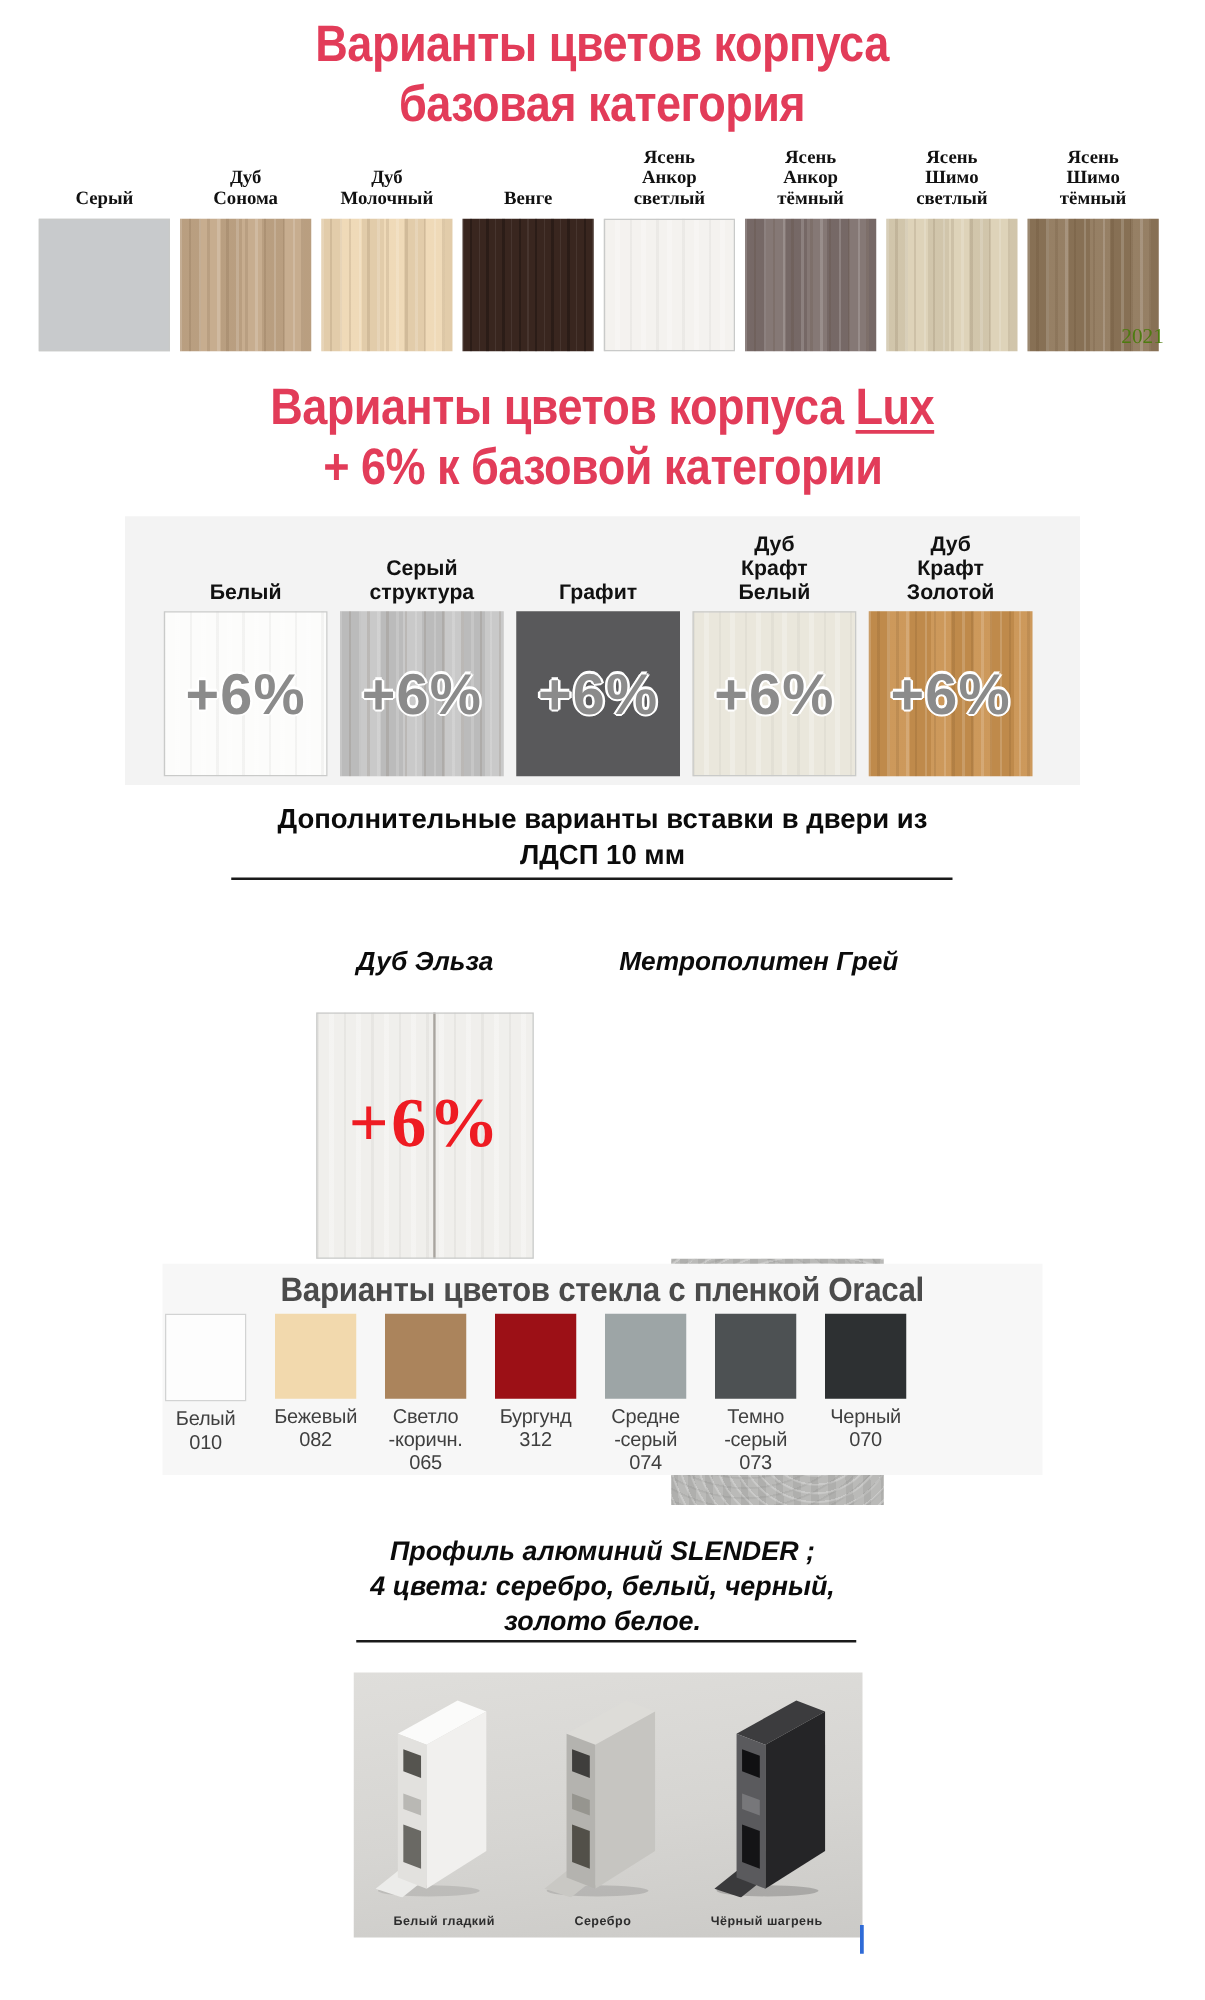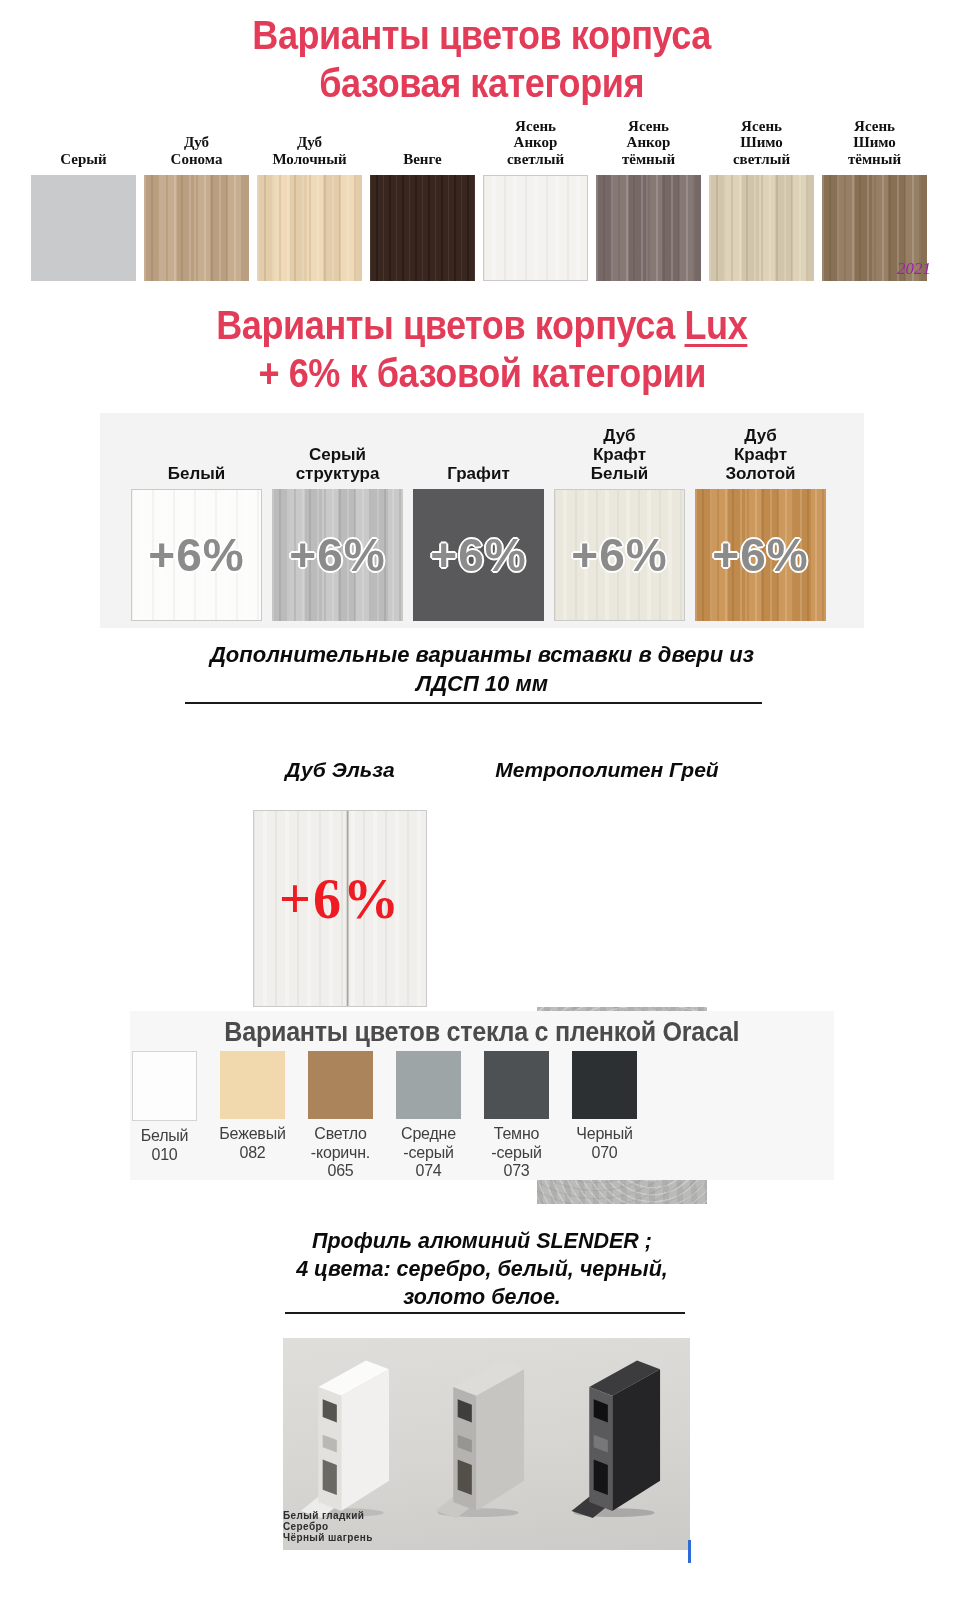--- a/index.html
+++ b/index.html
@@ -44,40 +44,40 @@
     radial-gradient(circle at 72% 57%,rgba(70,70,68,.5) 0 2px,rgba(0,0,0,0) 3px),
     repeating-radial-gradient(circle at 35% 40%,rgba(92,92,90,.10) 0 1px,rgba(0,0,0,0) 2px 8px),
     repeating-radial-gradient(circle at 68% 70%,rgba(255,255,255,.25) 0 1px,rgba(0,0,0,0) 2px 7px),
     repeating-linear-gradient(88deg,rgba(0,0,0,.04) 0 6px,rgba(255,255,255,.06) 6px 14px);}
   .tex-crack{background-image:
     linear-gradient(to right,rgba(0,0,0,0) 53.6%,rgba(110,104,96,.55) 54%,rgba(110,104,96,.55) 54.6%,rgba(0,0,0,0) 55.2%),
     repeating-linear-gradient(90deg,rgba(150,148,142,.10) 0 2px,rgba(255,255,255,0) 2px 10px,rgba(255,255,255,.3) 10px 14px,rgba(255,255,255,0) 14px 22px);}
 
   .watermark{
     left:897px;top:258px;width:35px;height:21px;overflow:hidden;
-    font-family:"Liberation Serif",serif;font-size:17px;color:#a21caf;line-height:21px;font-style:italic;
+    font-family:"Liberation Serif",serif;font-size:17px;color:#4d7c0f;line-height:21px;
   }
 
   
   .lux-panel{left:100px;top:413px;width:764px;height:215px;background:#f3f3f3;}
   .grid5{left:131px;top:418px;display:grid;grid-template-columns:repeat(5,131px);column-gap:10px;}
   .lbl2{
     height:65px;display:flex;align-items:flex-end;justify-content:center;
     font-weight:bold;font-size:17px;line-height:1.12;text-align:center;
     color:#111;padding-bottom:6px;white-space:pre-line;
   }
   .sw2{height:132px;display:flex;align-items:center;justify-content:center;}
   .plus-gray{
     font-size:46px;font-weight:bold;color:#8b8b8b;letter-spacing:1px;
     text-shadow:-2px 0 #fff,2px 0 #fff,0 -2px #fff,0 2px #fff,-1px -1px #fff,1px 1px #fff,1px -1px #fff,-1px 1px #fff;
   }
 
   
   .ldsp-title{left:0;top:640px;width:964px;text-align:center;
-    font-weight:bold;font-style:italic;font-size:22px;line-height:1.34;color:#0b0b0b;}
+    font-weight:bold;font-size:22px;line-height:1.34;color:#0b0b0b;}
   .rule{border-top:2px solid #1a1a1a;height:0;}
   .ldsp-lbl{font-weight:bold;font-style:italic;font-size:21px;color:#0b0b0b;text-align:center;}
   .sw3{display:flex;align-items:center;justify-content:center;}
   .plus-red{
     font-family:"Liberation Serif",serif;font-weight:bold;font-size:56px;color:#ee1b22;
     transform:translateY(-10px);letter-spacing:2px;
   }
 
   
   .oracal-panel{left:130px;top:1011px;width:704px;height:169px;background:#f7f7f7;}
@@ -92,21 +92,21 @@
   }
 
   
   .profile-title{left:0;top:1228px;width:964px;text-align:center;
     font-weight:bold;font-style:italic;font-size:21.5px;line-height:1.3;color:#0b0b0b;}
   .profile-img{
     left:283px;top:1338px;width:407px;height:212px;
     background:linear-gradient(172deg,#dfdedb 0%,#d6d5d2 55%,#cbcac7 100%);
   }
   .profiles{position:absolute;left:0;top:10px;width:407px;height:170px;display:flex;justify-content:space-around;}
-  .profile-labels{position:absolute;left:0;bottom:7px;width:407px;display:flex;justify-content:space-around;flex-direction:column;}
+  .profile-labels{position:absolute;left:0;bottom:7px;width:407px;display:flex;justify-content:space-around;}
   .profile-labels span{font-size:10px;font-weight:bold;color:#2d2d2d;letter-spacing:.4px;}
   .caret{left:688px;top:1540px;width:3px;height:23px;background:#2f6bd7;}
 </style>
 </head>
 <body>
 
 <div class="abs big-title pre" style="top:12px"><span class="squeeze pre">Варианты цветов корпуса
 базовая категория</span></div>
 
 <div class="abs grid8">
@@ -227,20 +227,25 @@
   <div class="col">
     <div class="sw sw4" style="background-color: rgb(242, 217, 173);"></div>
     <div class="lbl4">Бежевый
 082</div>
   </div>
   <div class="col">
     <div class="sw sw4" style="background-color: rgb(171, 132, 92);"></div>
     <div class="lbl4">Светло
 -коричн.
 065</div>
+  </div>
+  <div class="col">
+    <div class="sw sw4" style="background-color: rgb(156, 16, 22);"></div>
+    <div class="lbl4">Бургунд
+312</div>
   </div>
   <div class="col">
     <div class="sw sw4" style="background-color: rgb(157, 165, 166);"></div>
     <div class="lbl4">Средне
 -серый
 074</div>
   </div>
   <div class="col">
     <div class="sw sw4" style="background-color: rgb(77, 81, 83);"></div>
     <div class="lbl4">Темно

